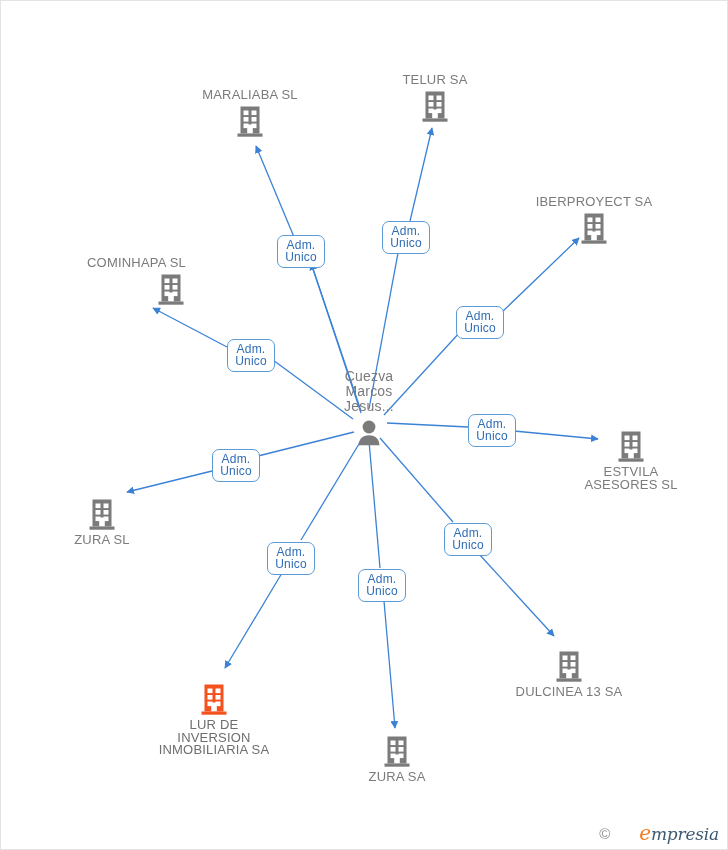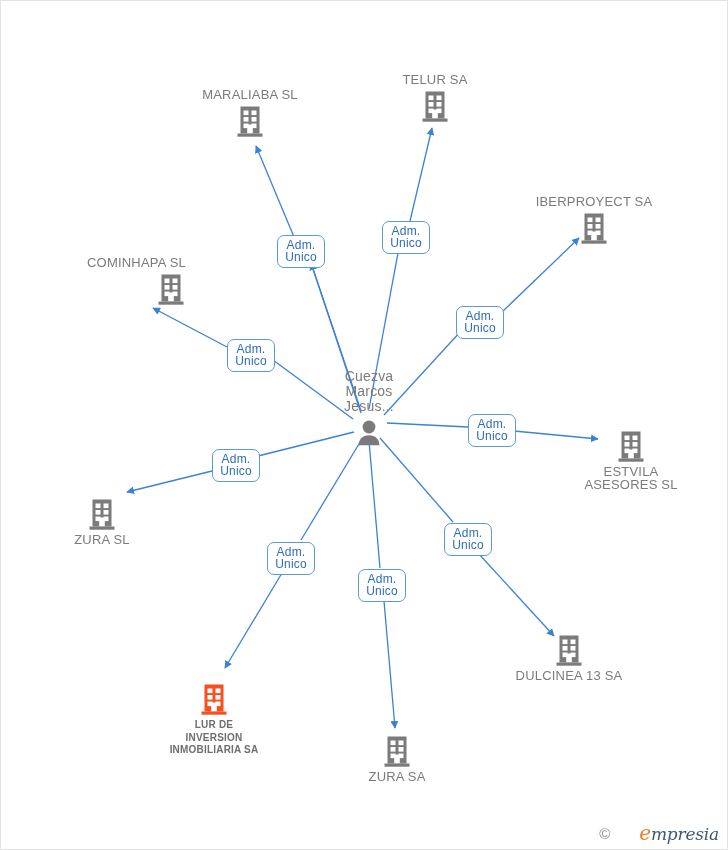--- a/index.html
+++ b/index.html
@@ -44,22 +44,22 @@
     line-height:12.5px;
     letter-spacing:.2px;
     white-space:pre-line;
   }
   .node.caption-above .caption{
     margin-top:0;
     margin-bottom:3px;
   }
   .node.highlight .caption{
     color:#6e6e6e;
-    font-weight:bold;
-    font-size:10px;
+    font-weight:normal;
+    font-size:13px;
     line-height:12.5px;
   }
   
   .node.person .caption{
     color:#7b7b7b;
     font-size:14px;
     line-height:15px;
     margin-bottom:4px;
     margin-top:16px;
   }
@@ -245,21 +245,21 @@
             <rect x="16.5" y="6.5" width="5" height="4.6" fill="#fff"></rect>
             <rect x="8.5" y="13" width="5" height="4.6" fill="#fff"></rect>
             <rect x="16.5" y="13" width="5" height="4.6" fill="#fff"></rect>
             <rect x="8.5" y="19.5" width="5" height="4.6" fill="#fff"></rect>
             <rect x="16.5" y="19.5" width="5" height="4.6" fill="#fff"></rect>
             <rect x="12.2" y="20.5" width="5.6" height="9" fill="#fff"></rect>
             <rect x="2.5" y="29.5" width="25" height="3.2" fill="#7b7b7b"></rect>
           </svg></span>
         <span class="caption">ZURA SL</span>
       </div>
-      <div class="node" style="left: 568px; top: 632px;">
+      <div class="node" style="left: 568px; top: 648px;">
         <span class="glyph"><svg width="30" height="34" viewBox="0 0 30 34">
             <rect x="5.5" y="2.5" width="19" height="27" fill="#7b7b7b"></rect>
             <rect x="8.5" y="6.5" width="5" height="4.6" fill="#fff"></rect>
             <rect x="16.5" y="6.5" width="5" height="4.6" fill="#fff"></rect>
             <rect x="8.5" y="13" width="5" height="4.6" fill="#fff"></rect>
             <rect x="16.5" y="13" width="5" height="4.6" fill="#fff"></rect>
             <rect x="8.5" y="19.5" width="5" height="4.6" fill="#fff"></rect>
             <rect x="16.5" y="19.5" width="5" height="4.6" fill="#fff"></rect>
             <rect x="12.2" y="20.5" width="5.6" height="9" fill="#fff"></rect>
             <rect x="2.5" y="29.5" width="25" height="3.2" fill="#7b7b7b"></rect>

